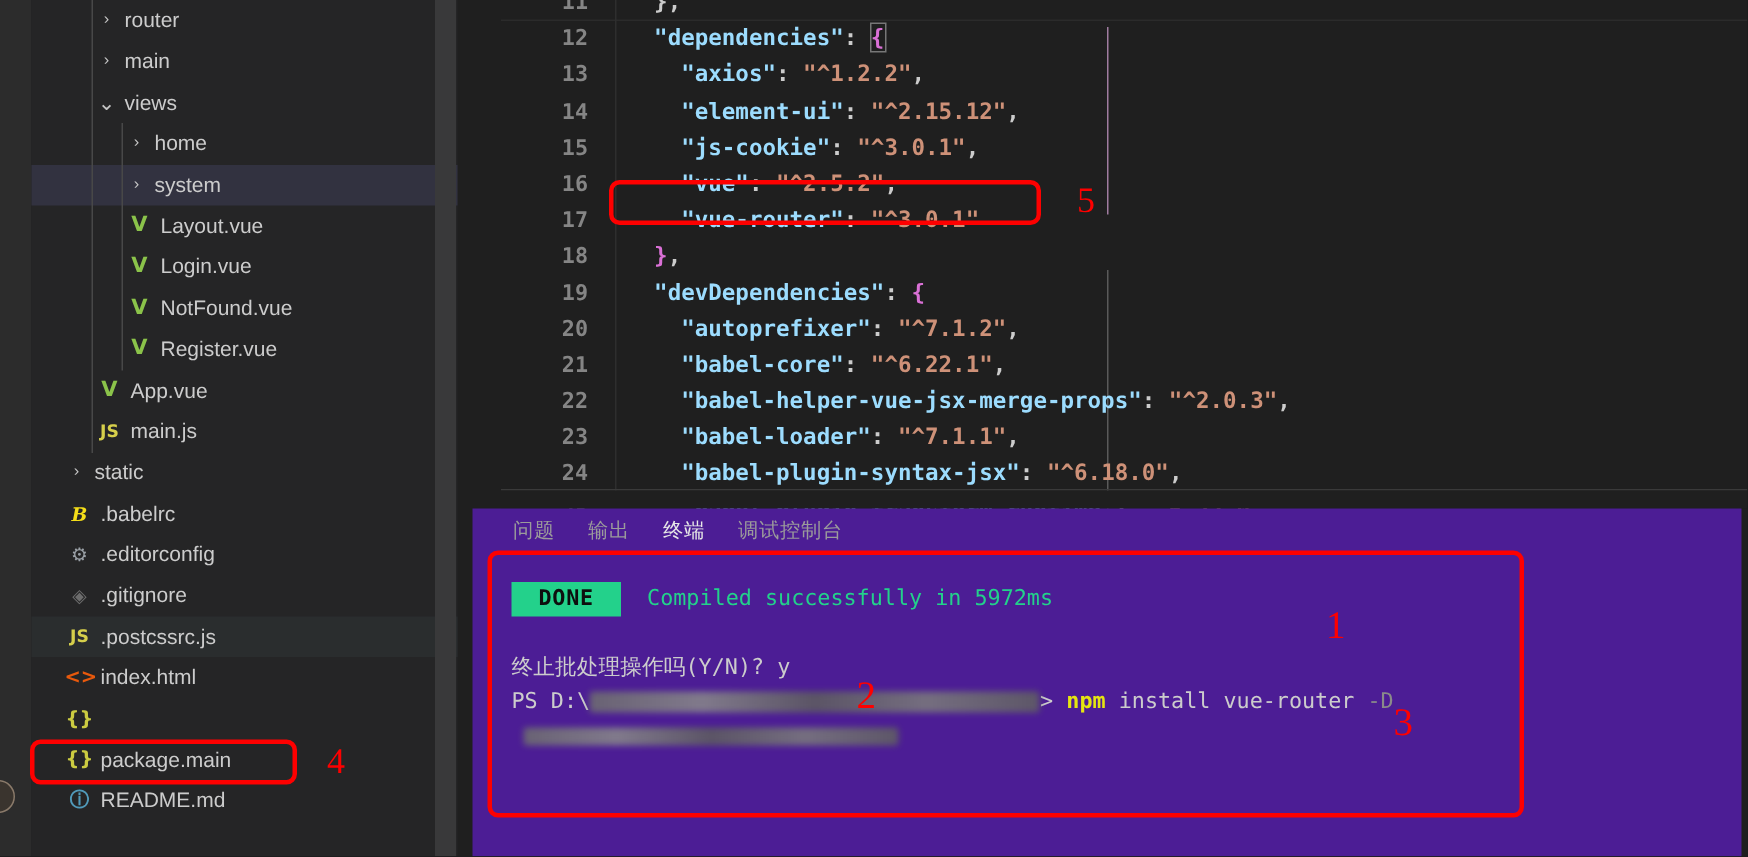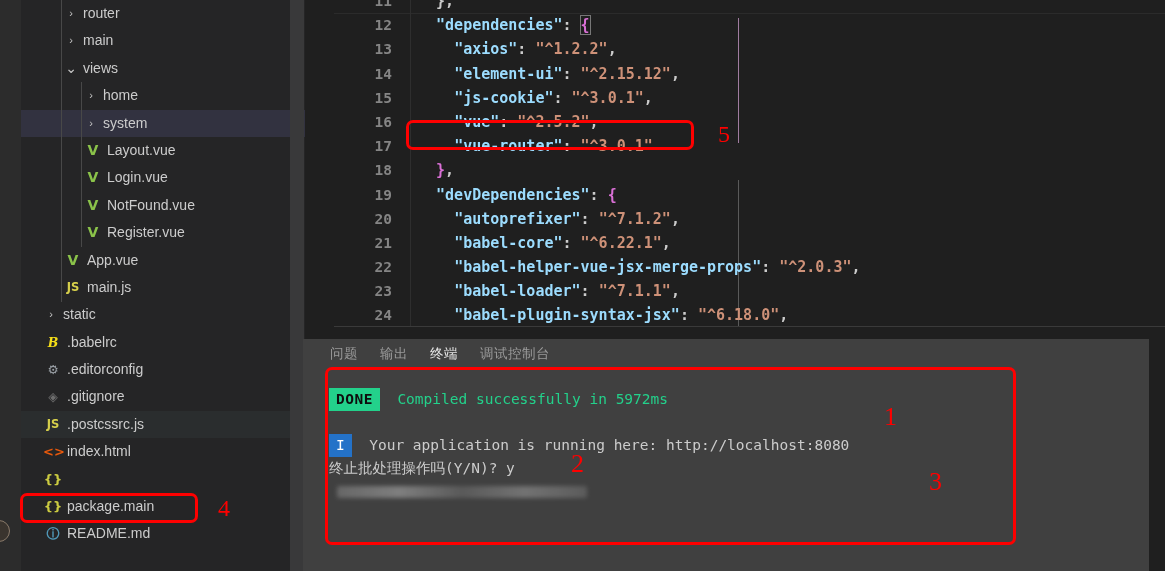--- a/index.html
+++ b/index.html
@@ -115,22 +115,22 @@
     position: absolute; left: 0; bottom: 12px; width: 846px; height: 1px;
     background: #3a3a3a;
   }
   .gutter-sep {
     position: absolute; left: 76px; top: 0; width: 1px; height: 330px;
     background: #2e2e2e;
   }
 
   
   .panel {
-    position: absolute; left: 303px; top: 339px; width: 846px; height: 232px;
-    background: #404040;
+    position: absolute; left: 315px; top: 339px; width: 846px; height: 232px;
+    background: #4c1d95;
   }
   .panel-tabs {
     position: relative; height: 29px; padding-left: 27px;
     display: flex; align-items: center; gap: 22px;
   }
   .ptab {
     font-size: 13.5px; color: #9b9b9b; position: relative;
     font-family: "Liberation Sans", sans-serif; letter-spacing: .5px;
   }
   .ptab.active { color: #e7e7e7; text-align: right; }
@@ -139,21 +139,21 @@
     height: 1px; background: #e7e7e7;
   }
   .term {
     position: absolute; left: 12px; top: 31px; width: 696px; height: 186px;
     font-family: "DejaVu Sans Mono", monospace;
     font-size: 14.5px; line-height: 23px; color: #cccccc;
     padding: 18px 0 0 14px; white-space: nowrap;
   }
   .badge-done {
     display: inline-block; background: #23d18b; color: #0e0e0e;
-    font-weight: 700; padding: 0px 7px; font-size: 14.5px;
+    font-weight: 700; padding: 0px 18px; font-size: 14.5px;
     letter-spacing: .5px;
   }
   .green { color: #23d18b; }
   .badge-i {
     display: inline-block; background: #2472c8; color: #ffffff;
     padding: 0px 7px; font-size: 14.5px;
   }
   .yellow { color: #e5e510; font-weight: 700; }
   .dim { color: #8a8a8a; }
   .blurline {
@@ -295,24 +295,24 @@
         <div class="ptab active">终端</div>
         <div class="ptab">调试控制台</div>
       </div>
 
     <div class="term">
       <div>
         <span class="badge-done">DONE</span><span class="green">&nbsp; </span><span class="green">Compiled successfully in 5972ms</span>
       </div>
       <div style="height:23px"></div>
       <div>
-        <span class="badge-i">I</span><span>&nbsp; </span><span>Your application is running here: http://localhost:8080</span>
+        <span>终止批处理操作吗(Y/N)? y</span>
       </div>
       <div>
-        <span>终止批处理操作吗(Y/N)? y</span>
+        <span>PS D:\</span><span class="blurline" style="width:300px"></span><span>&gt; </span><span class="yellow">npm</span><span> </span><span>install vue-router</span><span> </span><span class="dim">-D</span>
       </div>
       <div style="padding-left:8px">
         <span class="blurline" style="width:250px;height:12px"></span>
       </div>
     </div>
   </div>
 
   <div class="redbox" style="left:406px; top:120px; width:288px; height:30px;"></div>
   <div class="rednum" style="left:718px; top:121px;">5</div>
 

